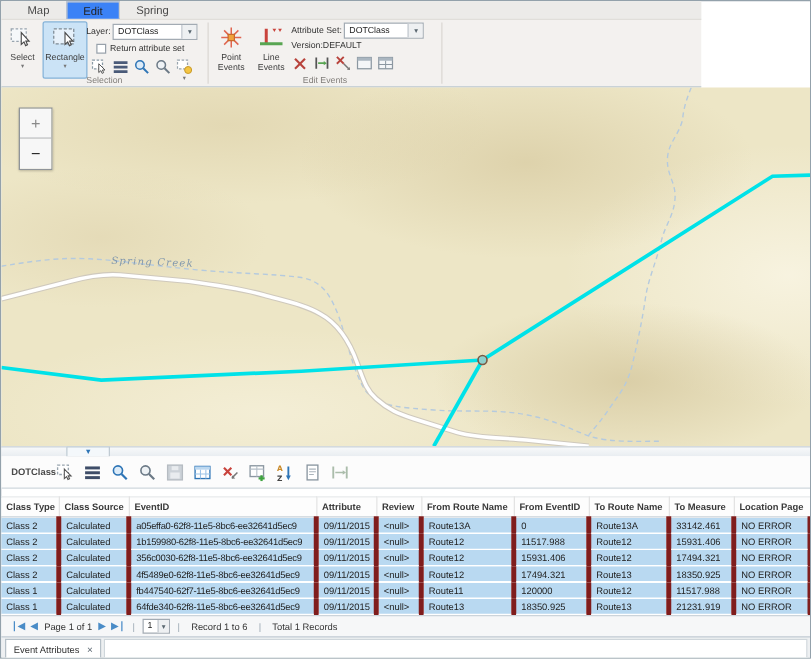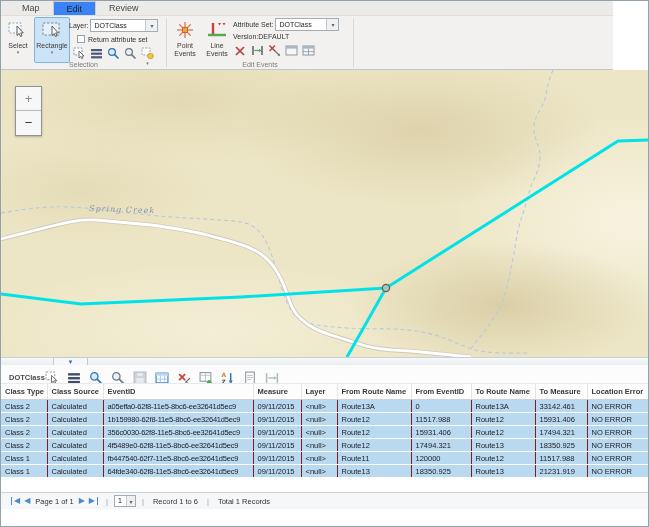--- a/index.html
+++ b/index.html
@@ -5,21 +5,21 @@
   * { margin:0; padding:0; box-sizing:border-box; }
   html,body { background:#d7dbde; }
   body { font-family:"Liberation Sans","DejaVu Sans",sans-serif; }
 
   .app {
     position:relative; width:649px; height:527px;
     background:#fff; border:1px solid #93a1ab; overflow:hidden;
   }
 
   
-  .ribbon { position:absolute; left:0; top:0; width:612px; height:69px;
+  .ribbon { position:absolute; left:0; top:0; width:560px; height:69px;
             background:#f3f1ef; border-bottom:1px solid #bcc8d0; }
   .tabrow { height:15px; background:#ecebe9; border-bottom:1px solid #e0deda;
             display:flex; align-items:stretch; padding-left:8px; }
   .tab { padding:0 13px; font-size:9px; color:#4a4a4a; display:flex; align-items:center; cursor:default; }
   .tab.active { background:#3b82f6; border:1px solid #cfcdc9; border-bottom:none; color:#222; }
   .ribbon-body { position:relative; height:53px; }
 
   .big-btn { position:absolute; top:1px; height:46px; display:flex; flex-direction:column;
              align-items:center; justify-content:flex-start; font-size:7px; color:#3b3b3b;
              border:1px solid transparent; border-radius:2px; text-align:center; }
@@ -70,25 +70,25 @@
                   background:#f4f8fb; border:1px solid #c0cbd3; display:flex; align-items:center;
                   justify-content:center; font-size:6px; color:#2e75b6; cursor:pointer; }
 
   
   .panel-header { position:absolute; left:0; top:364px; width:647px; height:26px; background:#fcfcfc;
                   border-bottom:1px solid #d0d7dd; display:flex; align-items:center; }
   .panel-title { font-size:7.5px; font-weight:bold; color:#4a4a4a; margin-left:8px; width:34px; }
   .ptoolbar { display:flex; align-items:center; gap:8px; margin-left:2px; }
 
   
-  .grid { position:absolute; left:0; top:382px; width:647px; border-collapse:collapse; table-layout:fixed; }
+  .grid { position:absolute; left:0; top:396px; width:647px; border-collapse:collapse; table-layout:fixed; }
   .grid th { height:16px; background:#fdfdfd; border-right:1px solid #e3e3e3; border-bottom:1px solid #c9d2d9;
              border-top:1px solid #e7eaec; font-size:7.5px; font-weight:bold; color:#3a3a3a; text-align:left;
              padding:0 0 0 4px; white-space:nowrap; overflow:hidden; }
-  .grid td { height:13px; background:var(--color-selection-row,#b9d9f1); border-right:1px solid #7f1d1d;
+  .grid td { height:13px; background:var(--color-selection-row,#b9d9f1); border-right:4px solid #7f1d1d;
              border-bottom:1px solid #fff; font-size:7.5px; color:#222; padding:0 0 0 4px;
              white-space:nowrap; overflow:hidden; }
   .grid td.uuid { letter-spacing:-0.2px; }
 
   
   .pager { position:absolute; left:0; top:491px; width:647px; height:17px; background:#f6f7f8;
            border-top:1px solid #ccd4da; display:flex; align-items:center; padding-left:8px;
            font-size:7.5px; color:#333; }
   .pgbtn { color:var(--color-accent-blue,#4a8cc7); font-size:8px; line-height:8px; margin:0 2px; cursor:pointer; }
   .pg-first { border-left:1px solid currentColor; padding-left:2px; }
@@ -109,21 +109,21 @@
 </style>
 </head>
 <body>
 
 <div class="app">
 
   <div class="ribbon">
     <div class="tabrow">
       <div class="tab">Map</div>
       <div class="tab active">Edit</div>
-      <div class="tab">Review</div>
+      <div class="tab">Spring</div>
     </div>
     <div class="ribbon-body">
 
       <div class="big-btn" style="left:2px;width:30px;">
         <span>
           <svg width="22" height="20" viewBox="0 0 22 20">
             <rect x="2" y="3" width="12" height="10" fill="#f5f8fa" stroke="#98a4ae" stroke-width="1" stroke-dasharray="2 1.5"></rect>
             <path d="M10,6 L10,15.5 L12.2,13.5 L13.5,16.5 L15,15.8 L13.7,12.9 L16.3,12.9 Z" fill="#fff" stroke="#4a4a4a" stroke-width="0.9"></path>
           </svg>
         </span>
@@ -401,27 +401,27 @@
         <col style="width:60px">
         <col style="width:64px">
       <col style="width:52px">
         <col style="width:61px">
     </colgroup>
     <thead>
       <tr>
         <th>Class Type</th>
         <th>Class Source</th>
         <th>EventID</th>
-        <th>Measure</th>
-        <th>Layer</th>
+        <th>Attribute</th>
+        <th>Review</th>
         <th>From Route Name</th>
         <th>From EventID</th>
         <th>To Route Name</th>
         <th>To Measure</th>
-        <th>Location Error</th>
+        <th>Location Page</th>
       </tr>
     </thead>
     <tbody>
       <tr>
         <td>Class 2</td>
         <td>Calculated</td>
         <td class="uuid">a05effa0-62f8-11e5-8bc6-ee32641d5ec9</td>
         <td>09/11/2015</td>
         <td>&lt;null&gt;</td>
         <td>Route13A</td>
@@ -503,14 +503,21 @@
     <div class="combo pgcombo">
       <span class="val">1</span>
       <span class="arrow-btn">▾</span>
     </div>
     <span class="pgsep">|</span>
     <span class="pgtext">Record 1 to 6</span>
     <span class="pgsep">|</span>
     <span class="pgtext">Total 1 Records</span>
   </div>
 
+  <div class="tabbar">
+    <div class="btab">
+      <span>Event Attributes</span>
+      <span class="close">×</span>
+    </div>
+    <div class="tabwell-rest"></div>
+  </div>
 
 </div>
 
 </body></html>

